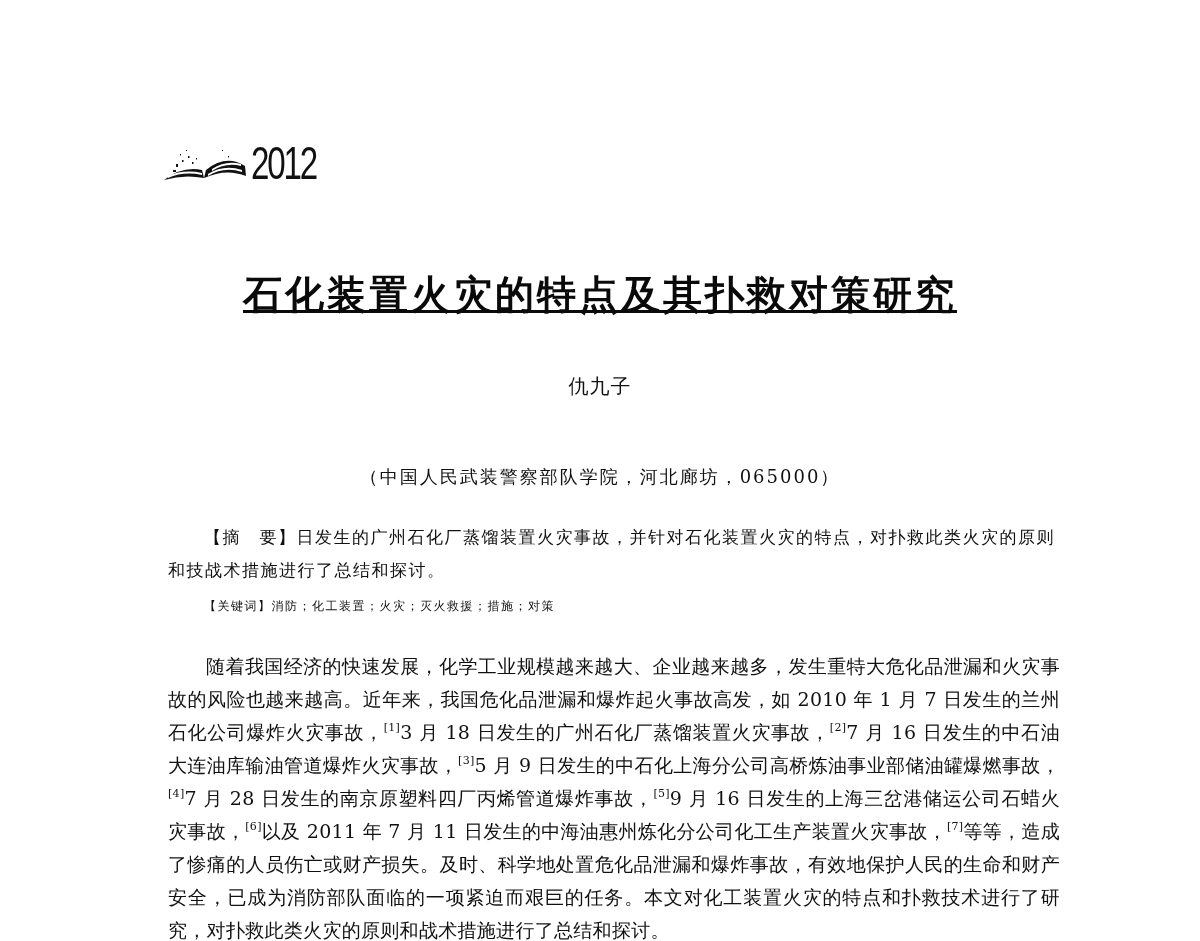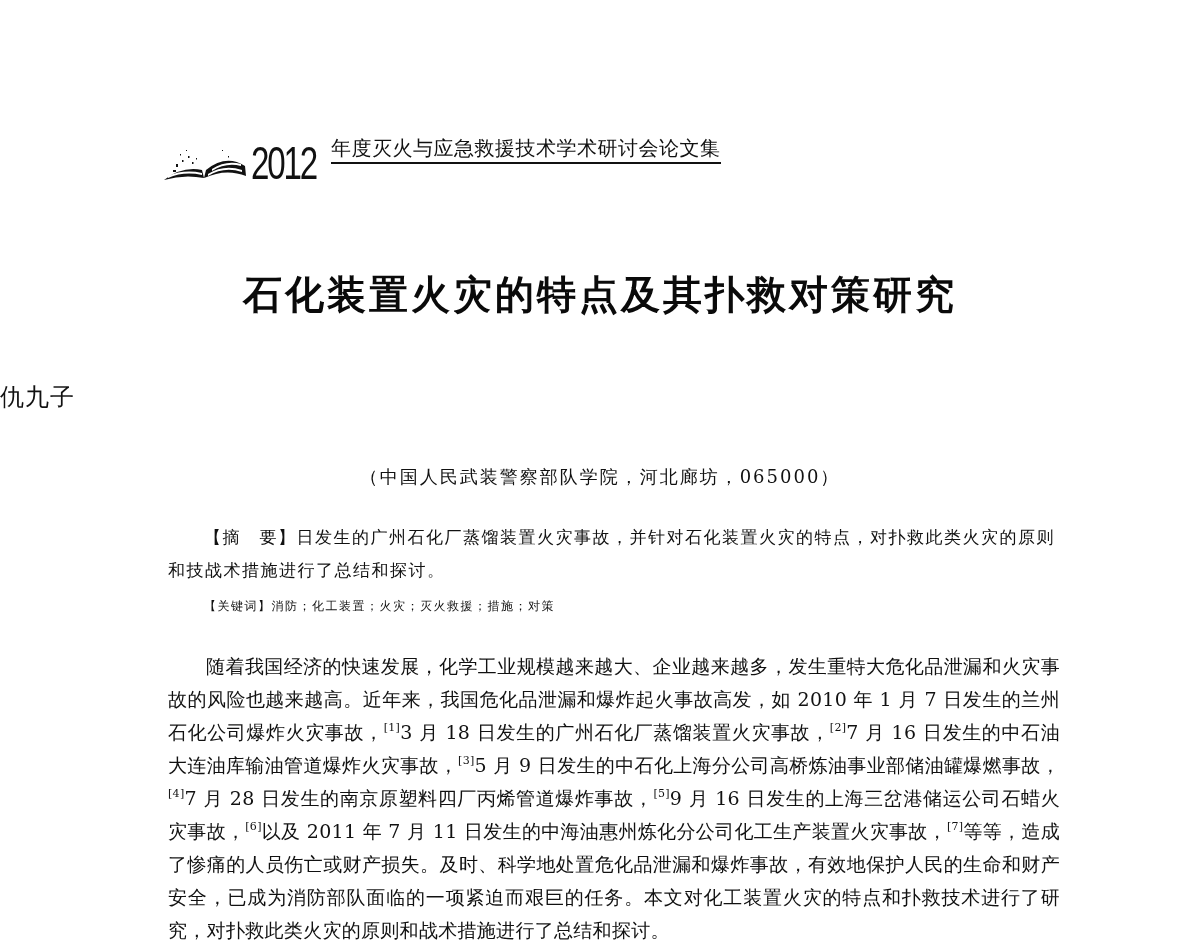--- a/index.html
+++ b/index.html
@@ -25,24 +25,25 @@
     font-family: "DejaVu Sans", "Liberation Sans", sans-serif;
     font-size: 20px; line-height: 24px; color: #111;
     border-bottom: 2px solid #111; padding-bottom: 2px;
     margin-left: 8px; margin-bottom: 4px; letter-spacing: 0.5px;
   }
   .title {
     position: absolute; left: 0; right: 0; top: 268px;
     text-align: center; font-size: 39px; font-weight: bold;
     letter-spacing: 3px; color: #0a0a0a;
     font-family: "DejaVu Serif", serif;
+    text-decoration: underline;
   }
   .author {
-    position: absolute; left: 0; right: 0; top: 381px;
-    text-align: left; font-size: 24px; letter-spacing: 1px;
+    position: absolute; left: 0; right: 0; top: 373px;
+    text-align: center; font-size: 20px; letter-spacing: 1px;
   }
   .affiliation {
     position: absolute; left: 0; right: 0; top: 425px;
     text-align: center; font-size: 18px; letter-spacing: 2px; margin-top: 40px;
   }
   .abstract {
     position: absolute; left: 168px; width: 890px; top: 521px;
     font-size: 17px; line-height: 33px; letter-spacing: 1.5px;
     margin: 0;
   }
@@ -78,21 +79,20 @@
       <rect x="18" y="18" width="1" height="1.5"></rect>
       <rect x="30" y="26" width="1.5" height="2"></rect>
       <rect x="24" y="14" width="1" height="1"></rect>
       <rect x="34" y="22" width="1" height="1.5"></rect>
       <rect x="60" y="14" width="1" height="1"></rect>
       <rect x="66" y="20" width="1" height="1.5"></rect>
       <rect x="11" y="34" width="3" height="2"></rect>
     </g>
   </svg>
   <span class="year">2012</span>
-  <span class="series-title">年度灭火与应急救援技术学术研讨会论文集</span>
 </div>
 
 <div class="title">石化装置火灾的特点及其扑救对策研究</div>
 <div class="author">仇九子</div>
 <div class="affiliation">（中国人民武装警察部队学院，河北廊坊，065000）</div>
 
 <p class="abstract"><span class="indent"></span><span class="label">【摘　要】</span><span>日发生的广州石化厂蒸馏装置火灾事故，并针对石化装置火灾的特点，对扑救此类火灾的原则和技战术措施进行了总结和探讨。</span></p>
 
 <div class="keywords"><span class="label">【关键词】</span><span>消防；化工装置；火灾；灭火救援；措施；对策</span></div>
 

